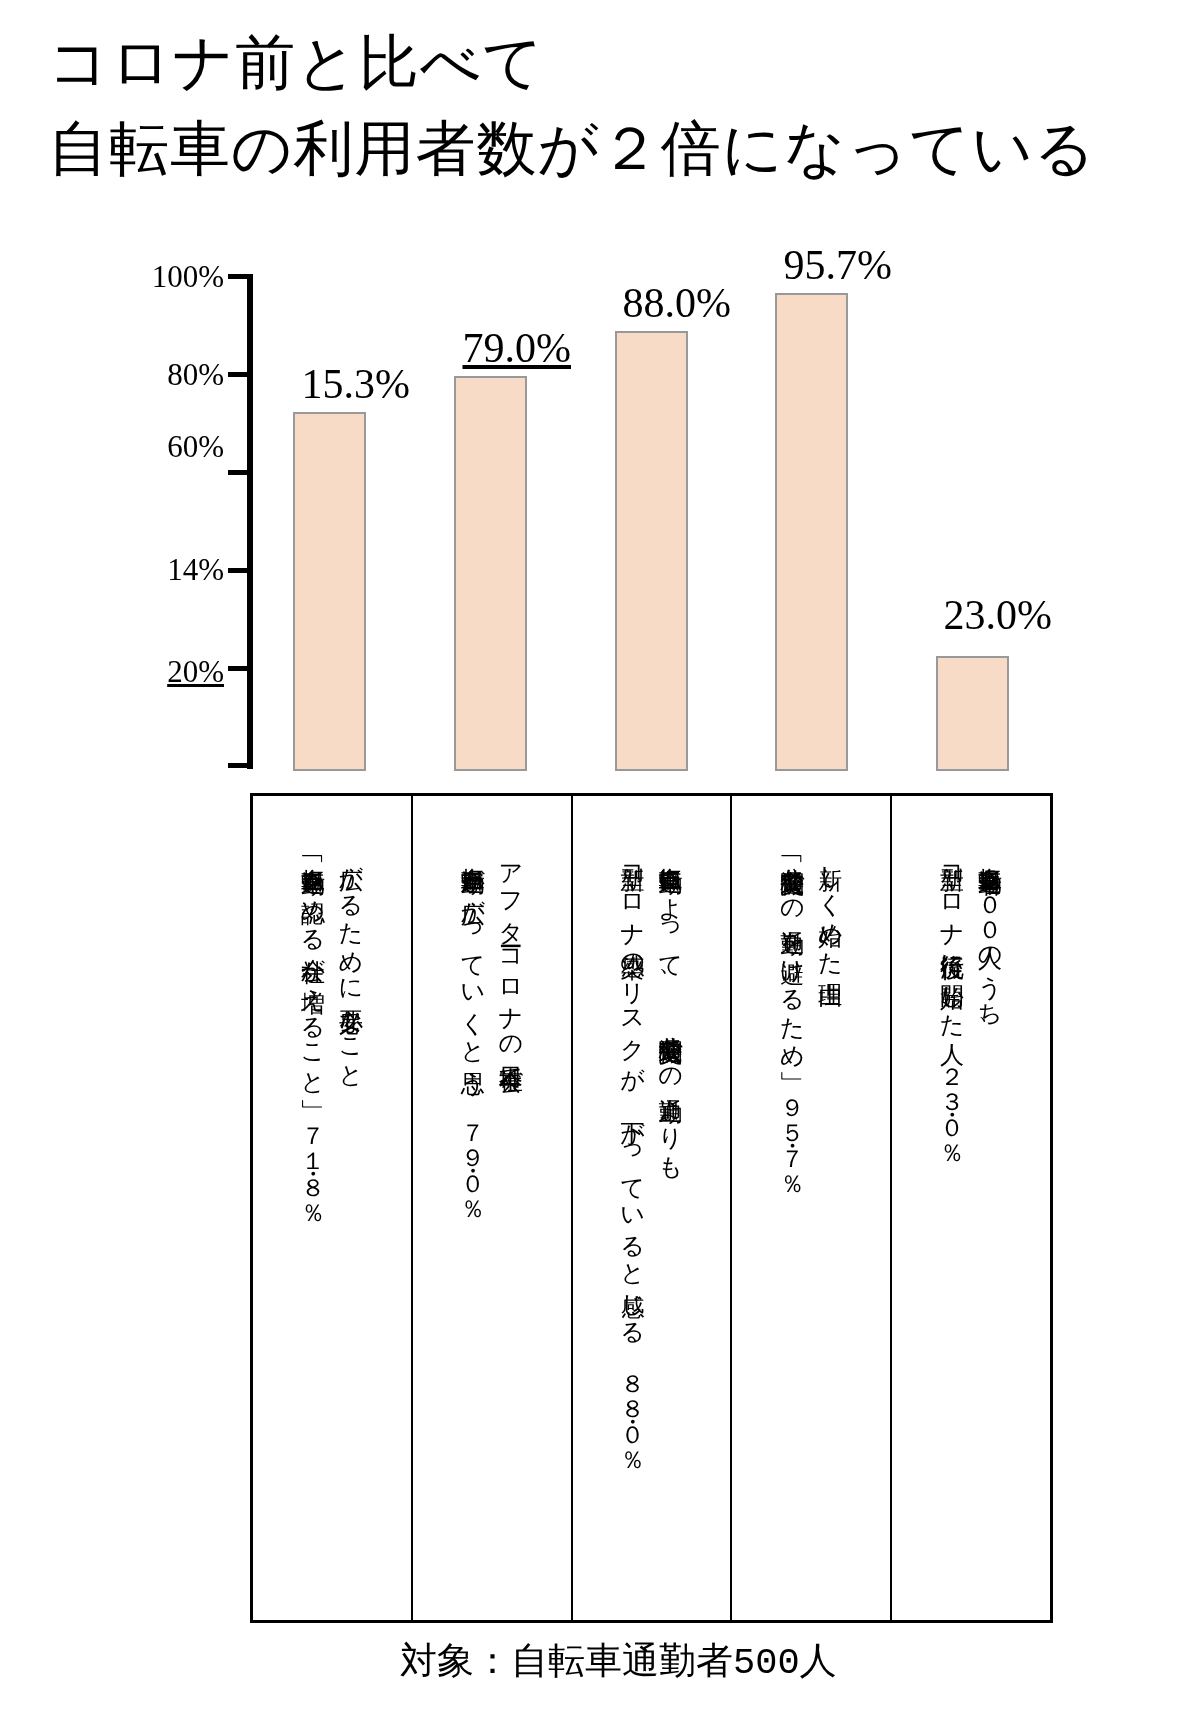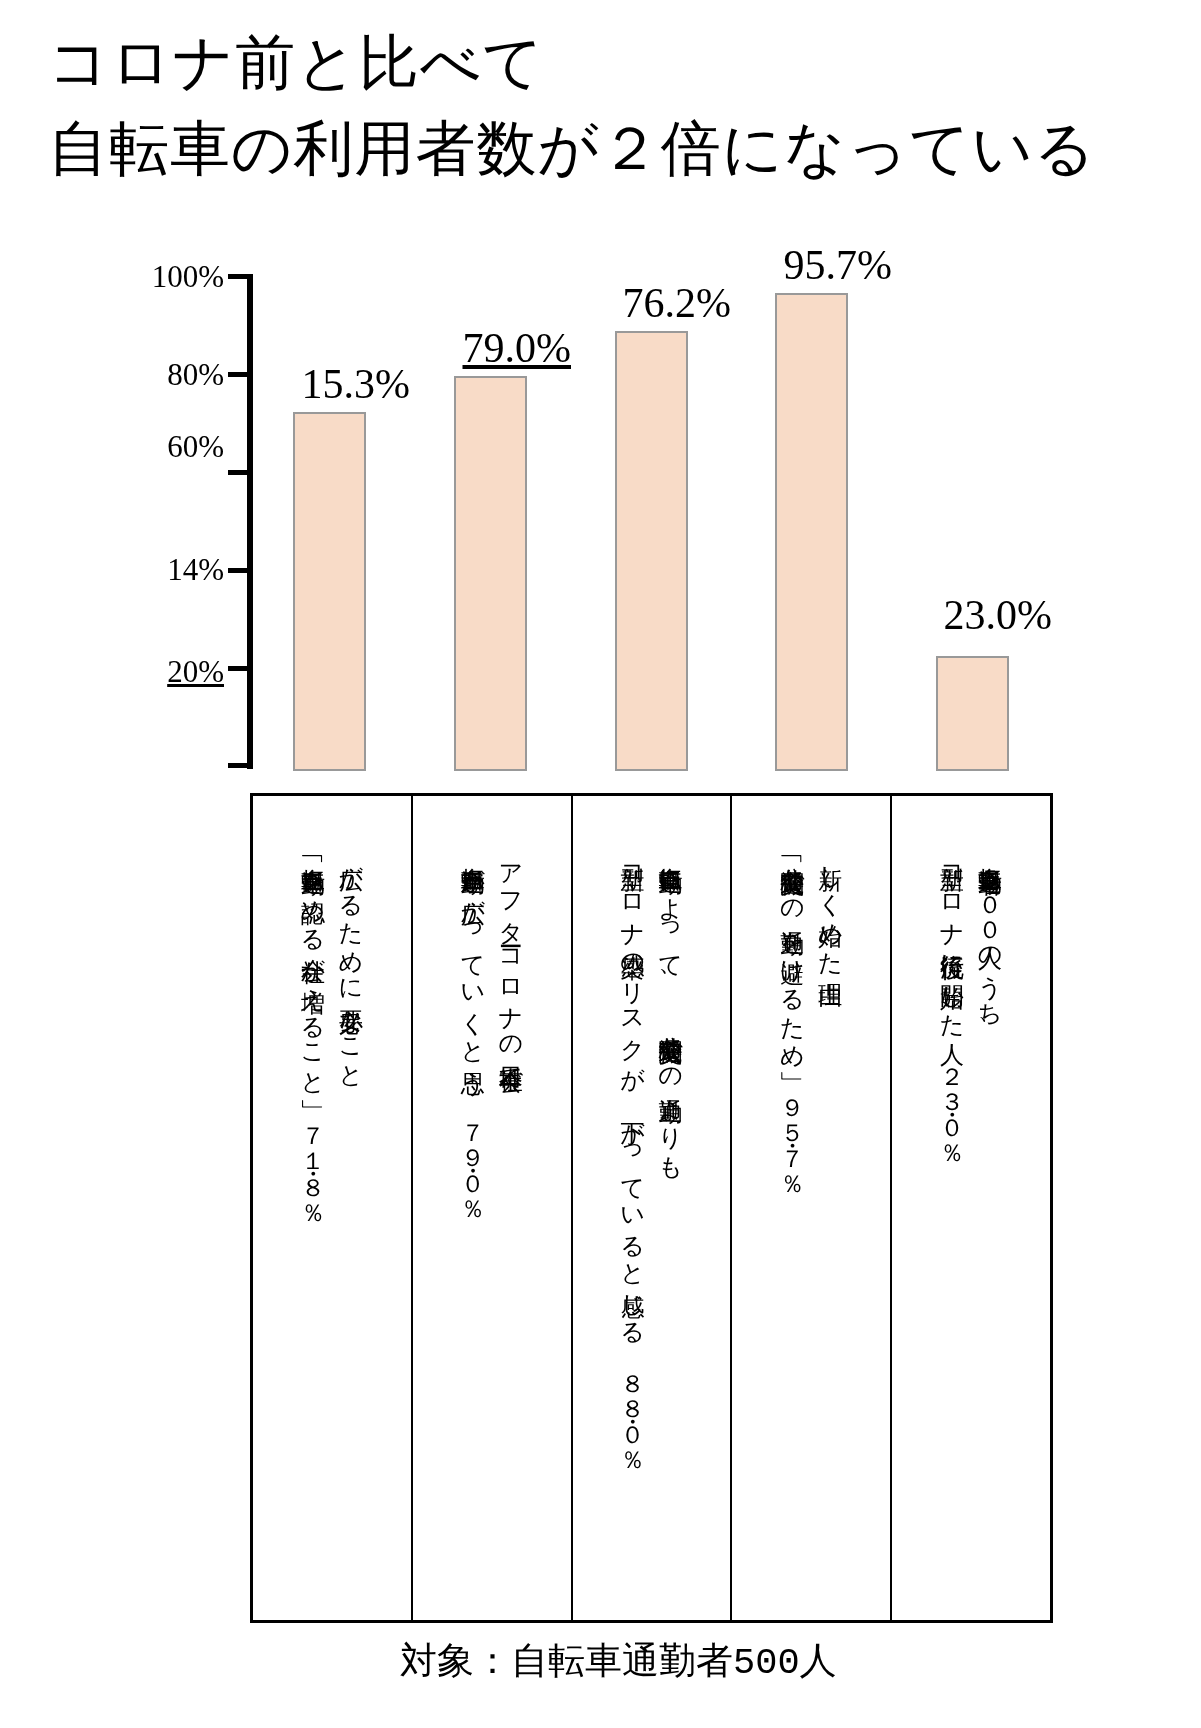--- a/index.html
+++ b/index.html
@@ -72,21 +72,21 @@
 
 <div class="abs" id="plot">
   <div class="bar" style="left: 43px; height: 359px; background: rgb(248, 219, 199); border-color: rgb(153, 153, 153);"></div>
   <div class="bar" style="left: 204px; height: 395px; background: rgb(248, 219, 199); border-color: rgb(153, 153, 153);"></div>
   <div class="bar" style="left: 365px; height: 440px; background: rgb(248, 219, 199); border-color: rgb(153, 153, 153);"></div>
   <div class="bar" style="left: 525px; height: 478.5px; background: rgb(248, 219, 199); border-color: rgb(153, 153, 153);"></div>
   <div class="bar" style="left: 686px; height: 115px; background: rgb(248, 219, 199); border-color: rgb(153, 153, 153);"></div>
 
   <div class="bar-label" style="left: 0px; bottom: 369px;">15.3%</div>
   <div class="bar-label" style="left: 161px; bottom: 405px; text-decoration: underline;">79.0%</div>
-  <div class="bar-label" style="left: 321px; bottom: 450px;">76.2%</div>
+  <div class="bar-label" style="left: 321px; bottom: 450px;">88.0%</div>
   <div class="bar-label" style="left: 482px; bottom: 488.5px;">95.7%</div>
   <div class="bar-label" style="left: 642px; bottom: 138px;">23.0%</div>
 </div>
 
 <div class="abs" id="table">
   <div class="cell">
     <div class="vtext">
       <div>広がるために必要なこと</div>
       <div>「自転車通勤を認める会社が増えること」　７１・８％</div>
     </div>

